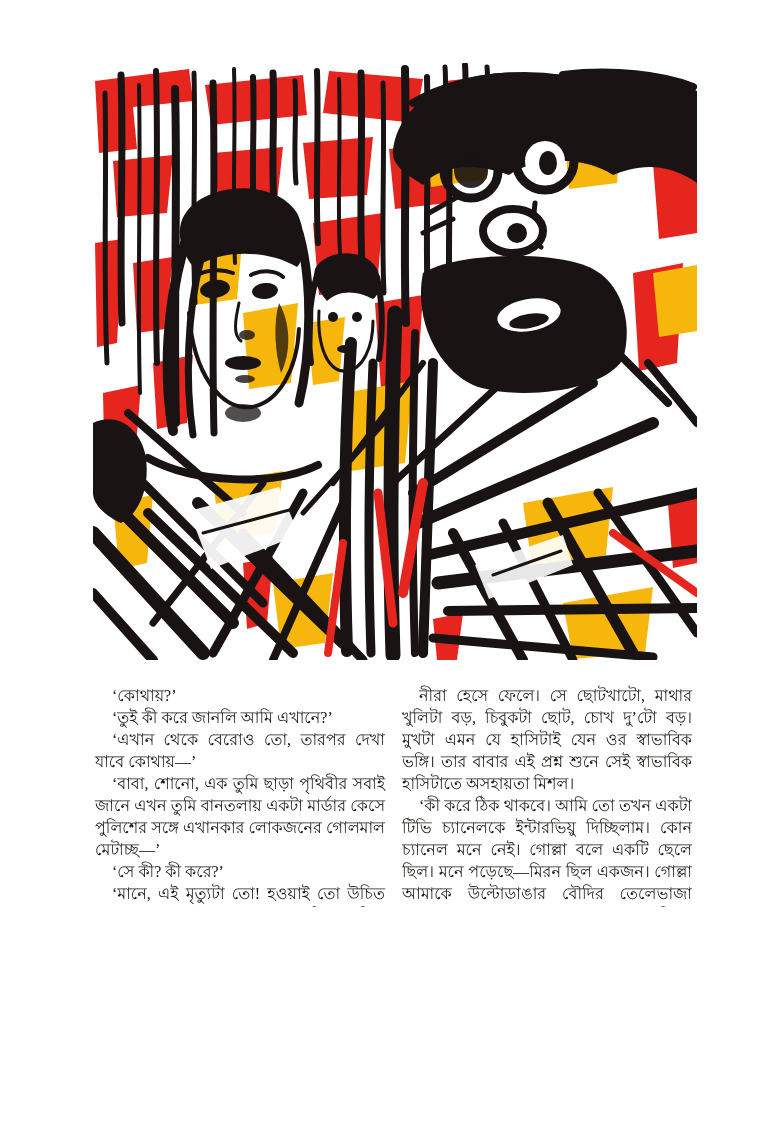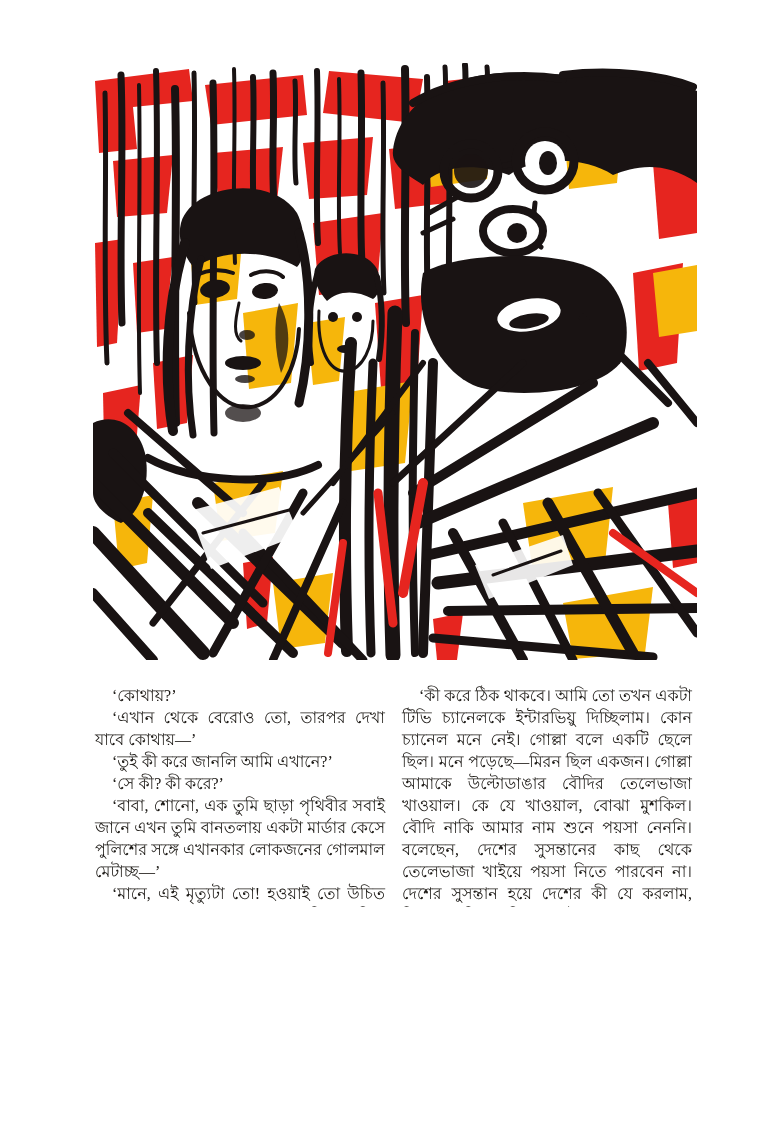--- a/index.html
+++ b/index.html
@@ -210,28 +210,29 @@
       <g stroke="#191313" fill="none" stroke-linecap="round">
         <path d="M110,470 L200,446" stroke-width="3"></path>
         <path d="M400,512 L468,488" stroke-width="3"></path>
       </g>
     </svg>
   </div>
 
   <div class="text-block">
     <div class="col">
       <p>‘কোথায়?’</p>
+      <p>‘তুই কী করে জানলি আমি এখানে?’</p>
       <p>‘এখান থেকে বেরোও তো, তারপর দেখা যাবে কোথায়—’</p>
-      <p>‘তুই কী করে জানলি আমি এখানে?’</p>
+      <p>‘বাবা, শোনো, এক তুমি ছাড়া পৃথিবীর সবাই জানে এখন তুমি বানতলায় একটা মার্ডার কেসে পুলিশের সঙ্গে এখানকার লোকজনের গোলমাল মেটাচ্ছ—’</p>
       <p>‘সে কী? কী করে?’</p>
-      <p>‘বাবা, শোনো, এক তুমি ছাড়া পৃথিবীর সবাই জানে এখন তুমি বানতলায় একটা মার্ডার কেসে পুলিশের সঙ্গে এখানকার লোকজনের গোলমাল মেটাচ্ছ—’</p>
       <p>‘মানে, এই মৃত্যুটা তো! হওয়াই তো উচিত রে। কখন মৃত্যু হয়েছে সে-সব জানি না। কিন্তু মৃতেরও তো কিছু অধিকার থাকে। এখনো পর্যন্ত ওঁকে পোস্ট মর্টেমে পাঠানো হয়নি। কেন? এখানকার লোকজনের সঙ্গে পুলিশের মতের তফাত ঘটছে বলে। সে থাকতেই পারে। সে যেভাবে মেটে, মেটানো হোক। কিন্তু সে-কারণে তো একজন মৃত মানুষকে এভাবে ফেলে রাখা যায় না। একটা সামাজিক দায় থাকবে না—যিনি মারা গেছেন তাঁর প্রতি?’</p>
 
     </div>
     <div class="col">
+      <p>নীরা হেসে ফেলে। সে ছোটখাটো, মাথার খুলিটা বড়, চিবুকটা ছোট, চোখ দু’টো বড়। মুখটা এমন যে হাসিটাই যেন ওর স্বাভাবিক ভঙ্গি। তার বাবার এই প্রশ্ন শুনে সেই স্বাভাবিক হাসিটাতে অসহায়তা মিশল।</p>
       <p>‘কী করে ঠিক থাকবে। আমি তো তখন একটা টিভি চ্যানেলকে ইন্টারভিয়ু দিচ্ছিলাম। কোন চ্যানেল মনে নেই। গোল্লা বলে একটি ছেলে ছিল। মনে পড়েছে—মিরন ছিল একজন। গোল্লা আমাকে উল্টোডাঙার বৌদির তেলেভাজা খাওয়াল। কে যে খাওয়াল, বোঝা মুশকিল। বৌদি নাকি আমার নাম শুনে পয়সা নেননি। বলেছেন, দেশের সুসন্তানের কাছ থেকে তেলেভাজা খাইয়ে পয়সা নিতে পারবেন না। দেশের সুসন্তান হয়ে দেশের কী যে করলাম, নিজে জানি না কিন্তু সবাই জানে। দশ বছরে একবার বিশ-বাইশ দিন সুসন্তান বলে দেশমাতৃকার পিন্ডি দি। তখনই এঁরা গেলেন, বললেন, অপেক্ষা করলেন। কেন গেলেন আমার কাছে, সেটা এঁরা বলতে পারবেন। ঐ সুসন্তান বলেই হয়তো। আমিও এখানে আসব বলে আসিনি তোর ওখানেই যাচ্ছিলাম। কে একটা অটো ডেকে আনলেন। তারপর দেখছি—এখানে এসেছি।’</p>
 
     </div>
   </div>
 
   <div class="footer">
     <div class="pub">রোববার</div>
     <div class="pagenum">৪৮</div>
   </div>
 

